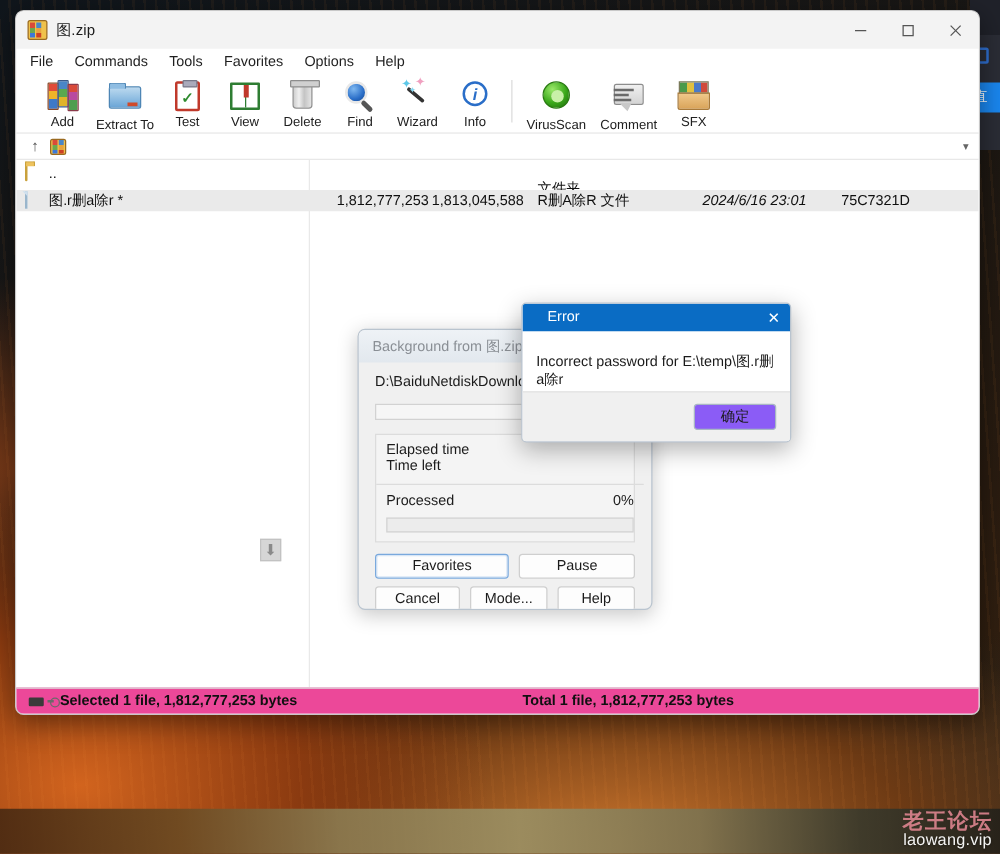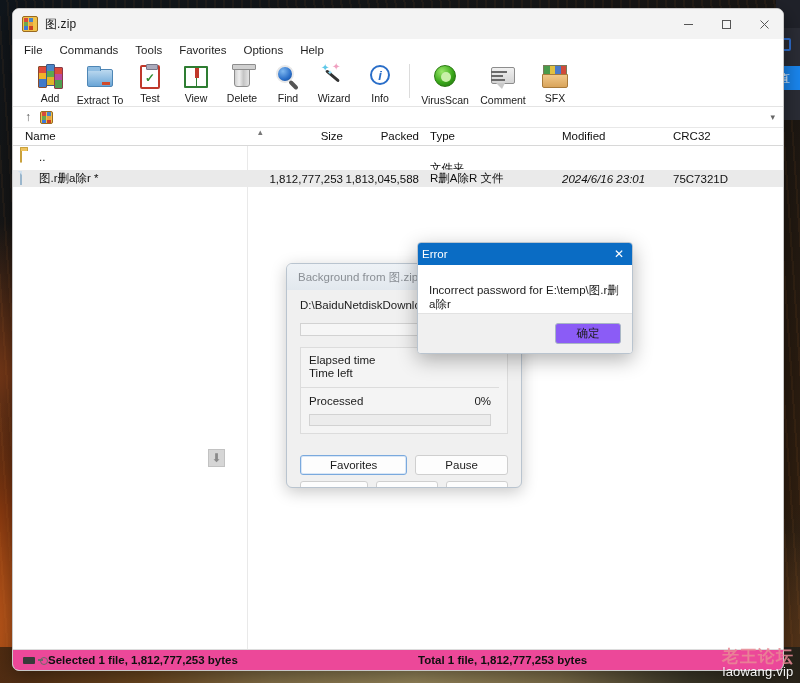--- a/index.html
+++ b/index.html
@@ -45,21 +45,21 @@
     border: 2px solid #2f6fd0; border-radius: 2px;
   }
   #edge-app .edge-blue {
     position: absolute; top: 66px; left: 0; right: 0; height: 24px;
     background: #1a87f0; color: #fff; font-size: 11px; line-height: 24px;
     padding-left: 3px; overflow: hidden; white-space: nowrap;
   }
 
   
   #winrar {
-    position: absolute; left: 12px; top: 8px; width: 772px; height: 663px;
+    position: absolute; left: 12px; top: 8px; width: 772px; height: 564px;
     background: #ffffff;
     border: 1px solid #c8c8c8;
     border-radius: 7px;
     box-shadow: 0 6px 22px rgba(0,0,0,0.45);
     overflow: hidden;
     display: flex; flex-direction: column;
   }
 
   
   .titlebar {
@@ -366,21 +366,21 @@
   #progress-dialog .pd-body { padding: 8px 13px 0 13px; }
   .pd-path {
     font-size: 11.5px; color: #1b1b1b; white-space: nowrap; overflow: hidden;
     margin-bottom: 10px;
   }
   .pd-bar {
     height: 13px; background: #f6f6f6; border: 1px solid #d2d2d2; margin-bottom: 11px;
   }
   .pd-group {
     border: 1px solid #dcdcdc; background: #f4f4f4;
-    padding: 6px 16px 7px 8px; margin-bottom: 12px;
+    padding: 6px 0 7px 8px; margin-bottom: 0;
   }
   .pd-line {
     font-size: 11.5px; color: #1b1b1b; line-height: 13px;
     display: flex; justify-content: space-between;
   }
   .pd-hr { height:1px; background:#dcdcdc; margin: 7px -8px; }
   .pd-bar2 {
     height: 12px; background: #ececec; border: 1px solid #d2d2d2; margin-top: 6px;
   }
   .pd-buttons { padding: 9px 13px 0 13px; }
@@ -398,21 +398,21 @@
     position: absolute; left: 417px; top: 242px; width: 216px; height: 112px;
     background: #ffffff;
     border: 1px solid #b9c4cf;
     border-radius: 4px;
     box-shadow: 0 6px 20px rgba(0,0,0,0.30);
     overflow: hidden;
   }
   #error-dialog .ed-title {
     height: 22px; background: #0a6cc4;
     display: flex; align-items: center;
-    color: #ffffff; font-size: 11.5px; padding-left: 4px;
+    color: #ffffff; font-size: 11.5px; padding-left: 20px;
   }
   #error-dialog .ed-close {
     margin-left: auto; width: 26px; height: 22px;
     display: flex; align-items: center; justify-content: center;
     color: #fff; font-size: 12px;
   }
   #error-dialog .ed-msg {
     padding: 18px 10px 0 11px;
     font-size: 11.5px; color: #1b1b1b; line-height: 14px;
   }
@@ -585,29 +585,20 @@
     </div>
 
   </div>
 
   <div class="addressbar">
     <span class="up-arrow">↑</span>
     <span class="addr-icon"></span>
     <span class="addr-chevron">▾</span>
   </div>
 
-  <div class="colhead">
-    <span class="ch" style="left:12px;">Name</span>
-    <span class="sort-mark">▴</span>
-    <span class="ch" style="left:290px; width:40px; text-align:right;">Size</span>
-    <span class="ch" style="left:364px; width:42px; text-align:right;">Packed</span>
-    <span class="ch" style="left:417px;">Type</span>
-    <span class="ch" style="left:549px;">Modified</span>
-    <span class="ch" style="left:660px;">CRC32</span>
-  </div>
 
   <div class="content">
     <div class="vdivider"></div>
 
     <div class="filerow" style="top:2px;">
       <span class="fr-icon"><span class="icon-folder-sm"></span></span>
       <span class="fr-name">..</span>
       <span class="fr-size" style="left:220px;"></span>
       <span class="fr-packed" style="left:296px;"></span>
       <span class="fr-type" style="left:417px;margin-top:24px;">文件夹</span>

